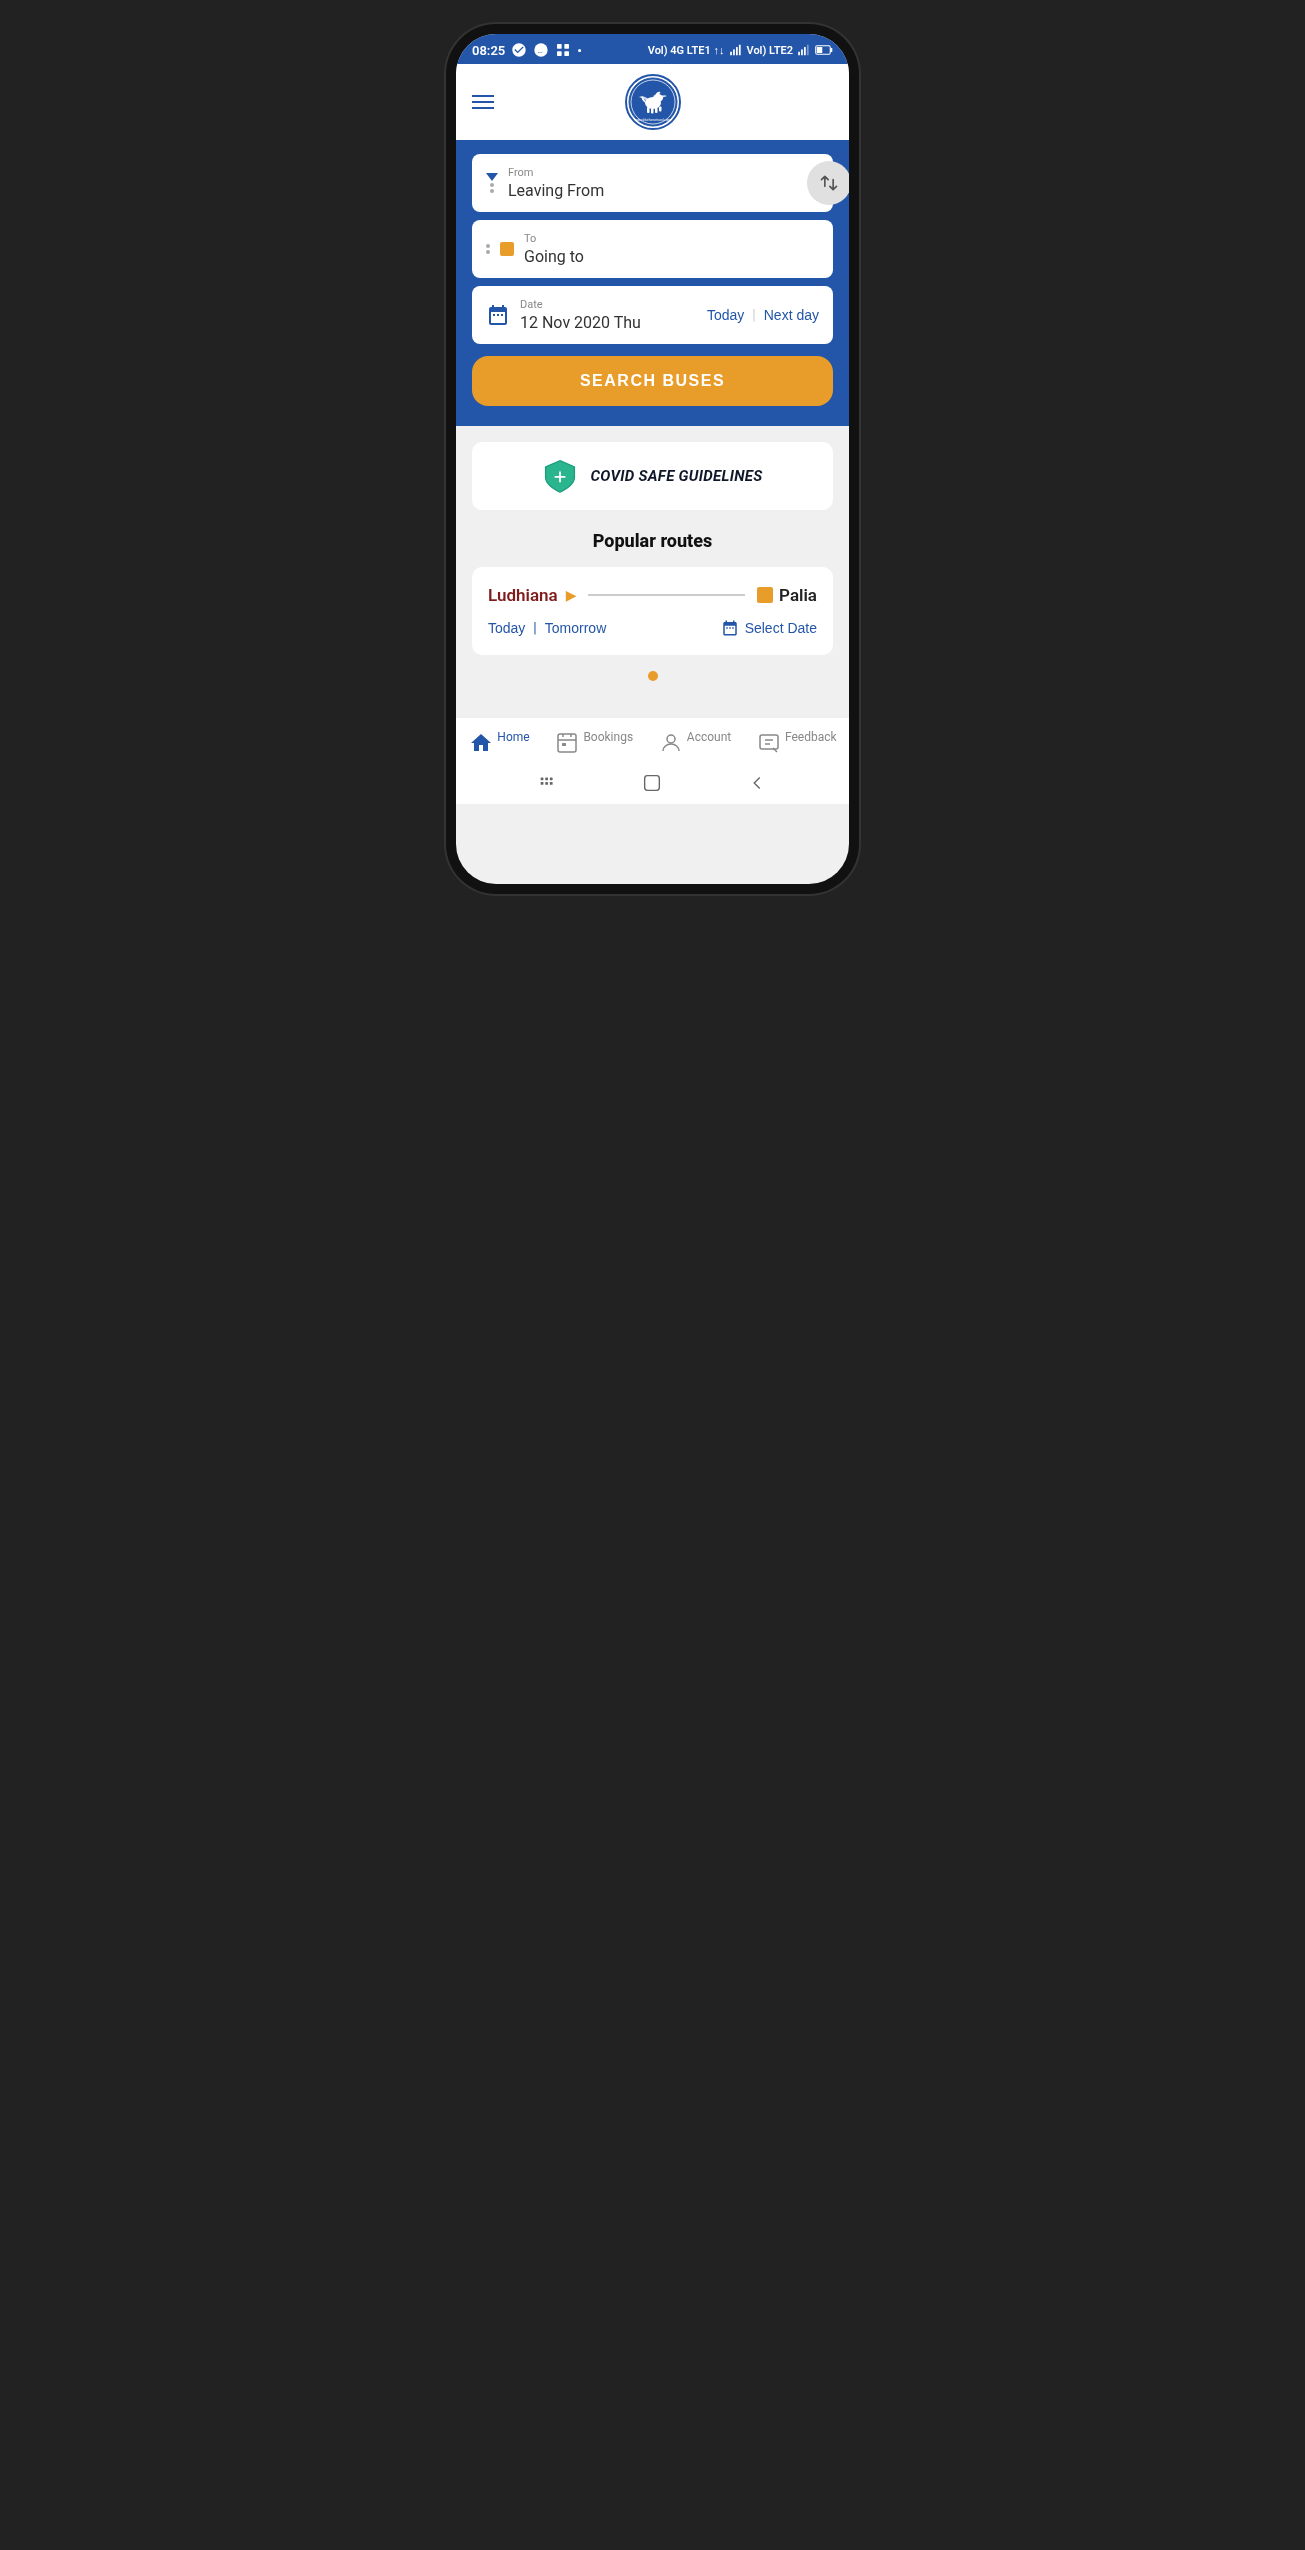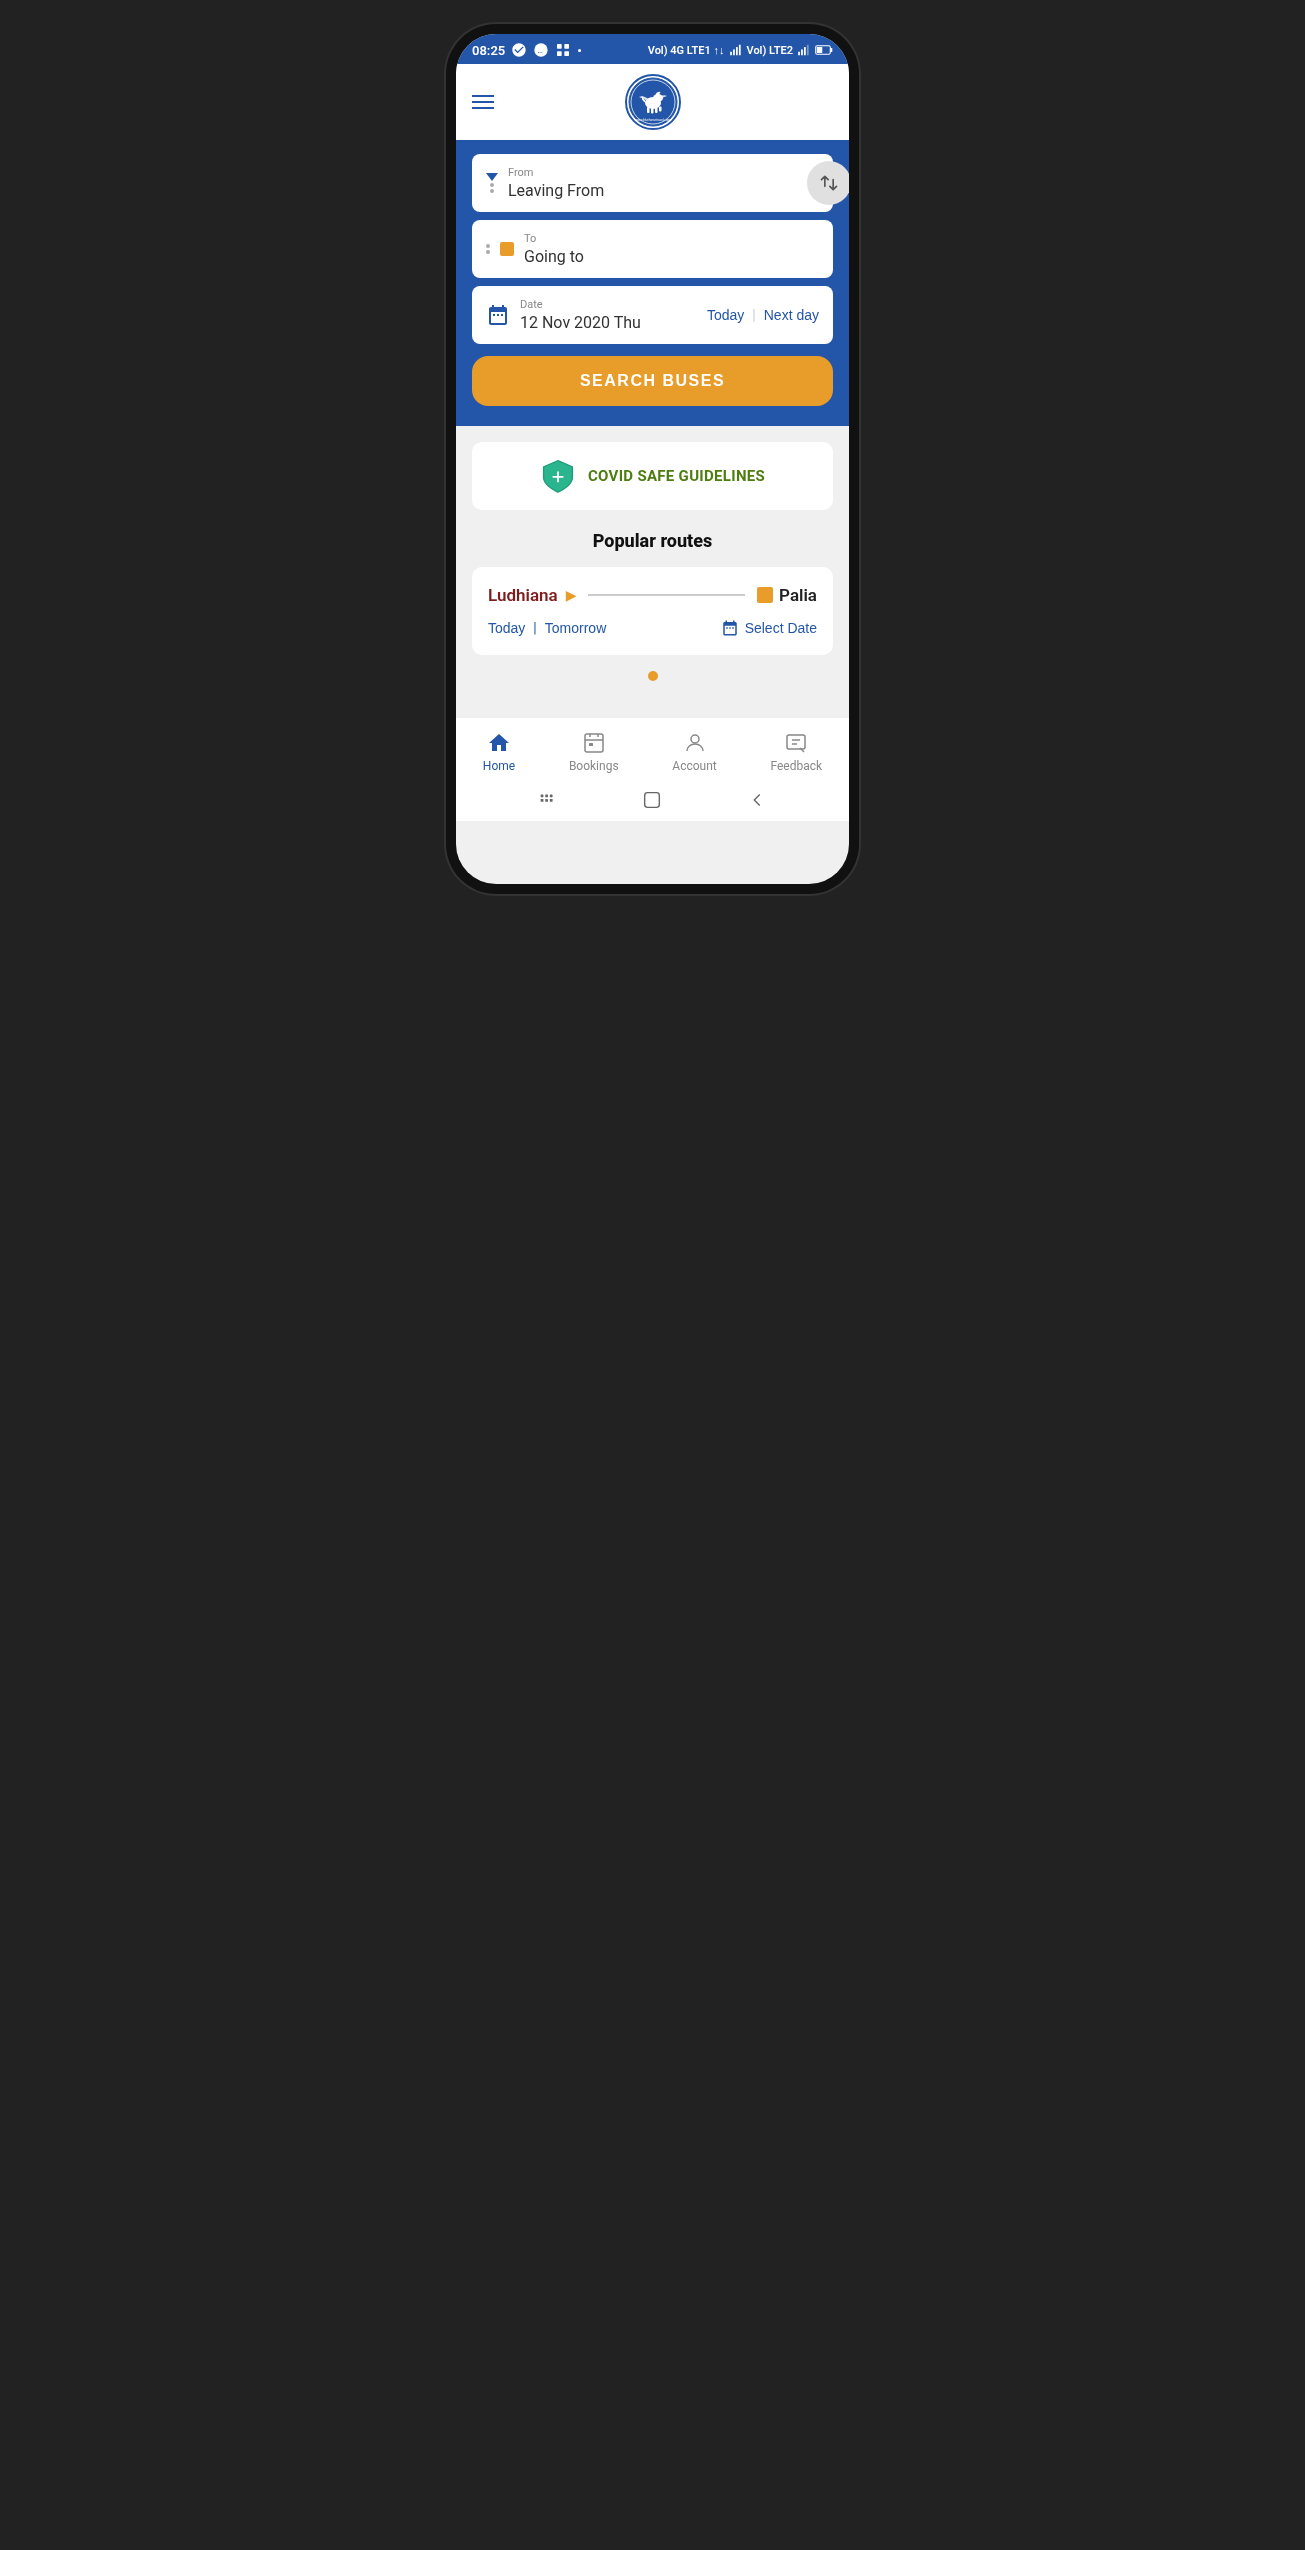--- a/index.html
+++ b/index.html
@@ -223,22 +223,23 @@
       padding: 16px 20px;
       display: flex;
       align-items: center;
       justify-content: center;
       gap: 12px;
       margin-bottom: 20px;
     }
     .covid-label {
       font-size: 15px;
       font-weight: 700;
-      color: #4d7c0f;
+      color: #0f172a;
       letter-spacing: 0.3px;
+      font-style: italic;
     }
     .shield-icon-wrap {
       width: 36px;
       height: 36px;
     }
 
     
     .section-title {
       font-size: 18px;
       font-weight: 800;
@@ -340,22 +341,22 @@
     .bottom-nav {
       background: white;
       display: flex;
       justify-content: space-around;
       align-items: center;
       padding: 8px 0 4px;
       border-top: 1px solid #eee;
     }
     .nav-item {
       display: flex;
-      flex-direction: column;
-      align-items: center;
+      flex-direction: row;
+      align-items: flex-start;
       gap: 3px;
       cursor: pointer;
       padding: 4px 12px;
     }
     .nav-label {
       font-size: 12px;
       color: #888;
     }
     .nav-label.active { color: #2356a8; }
     .nav-icon-wrap {

